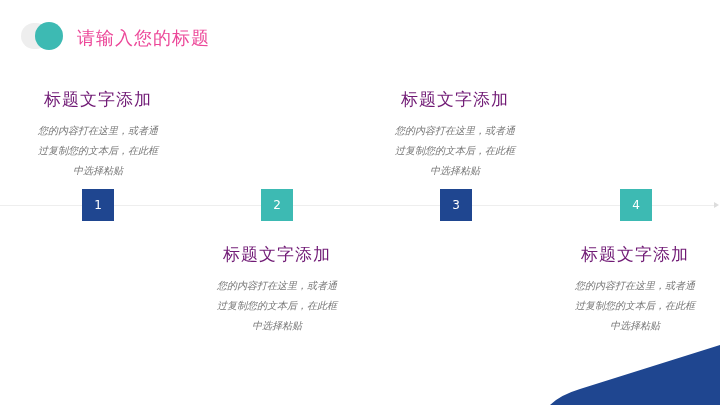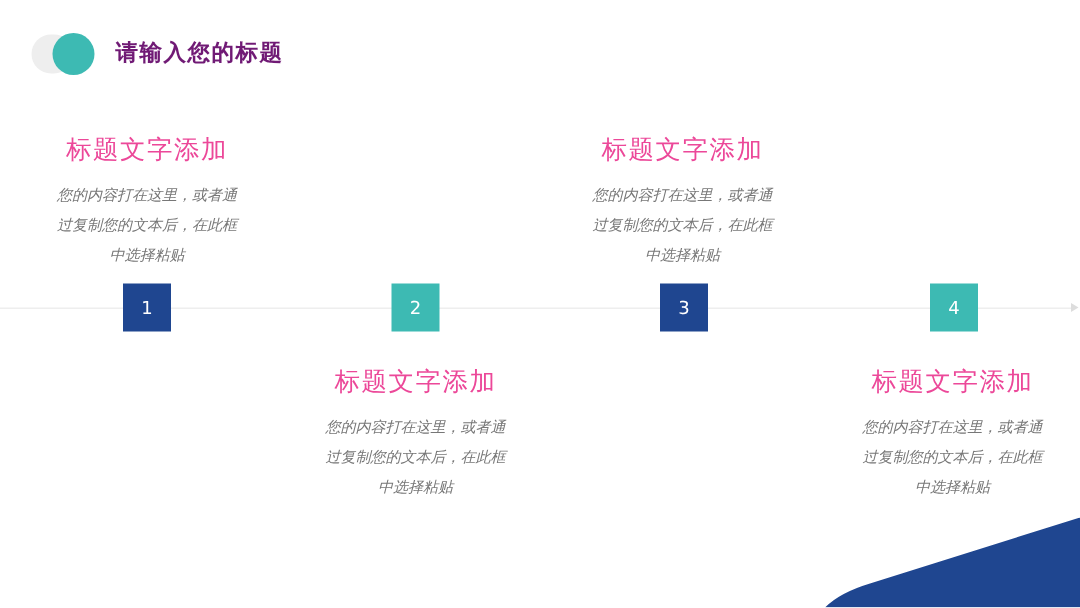--- a/index.html
+++ b/index.html
@@ -1,24 +1,24 @@
 <!DOCTYPE html>
 <html><head>
 <meta charset="utf-8">
 <style>
   html, body { margin:0; padding:0; }
   body { width:720px; height:405px; position:relative; overflow:hidden; background:#ffffff; font-family:"DejaVu Sans", sans-serif; }
   .logo-grey { position:absolute; left:21px; top:23px; width:28px; height:26px; border-radius:13px; background:#eeeeee; }
   .logo-teal { position:absolute; left:35px; top:22px; width:28px; height:28px; border-radius:50%; background:#3dbab3; }
-  .page-title { position:absolute; left:77px; top:26px; font-size:15px; font-weight:bold; color:#701a75; letter-spacing:1px; }
+  .page-title { position:absolute; left:77px; top:26px; font-size:18px; font-weight:normal; color:#ec4899; letter-spacing:1px; }
   .timeline-line { position:absolute; left:0; top:205px; width:716px; height:1px; background:#eeeeee; }
   .timeline-arrow { position:absolute; left:714px; top:202px; width:0; height:0; border-left:5px solid #dddddd; border-top:3px solid transparent; border-bottom:3px solid transparent; }
   .step { position:absolute; top:189px; width:32px; height:32px; color:#fff; font-size:12px; display:flex; align-items:center; justify-content:center; }
   .block { position:absolute; width:140px; text-align:center; }
-  .block h3 { margin:0; font-size:17px; font-weight:normal; color:#ec4899; letter-spacing:1px; }
+  .block h3 { margin:0; font-size:17px; font-weight:normal; color:#701a75; letter-spacing:1px; }
   .block p { margin:10px 0 0; font-size:10px; line-height:20px; color:#777;font-style:italic; }
   .corner { position:absolute; right:0; bottom:0; }
 </style>
 </head>
 <body>
 
 <div class="logo-grey"></div>
 <div class="logo-teal"></div>
 <div class="page-title">请输入您的标题</div>
 

